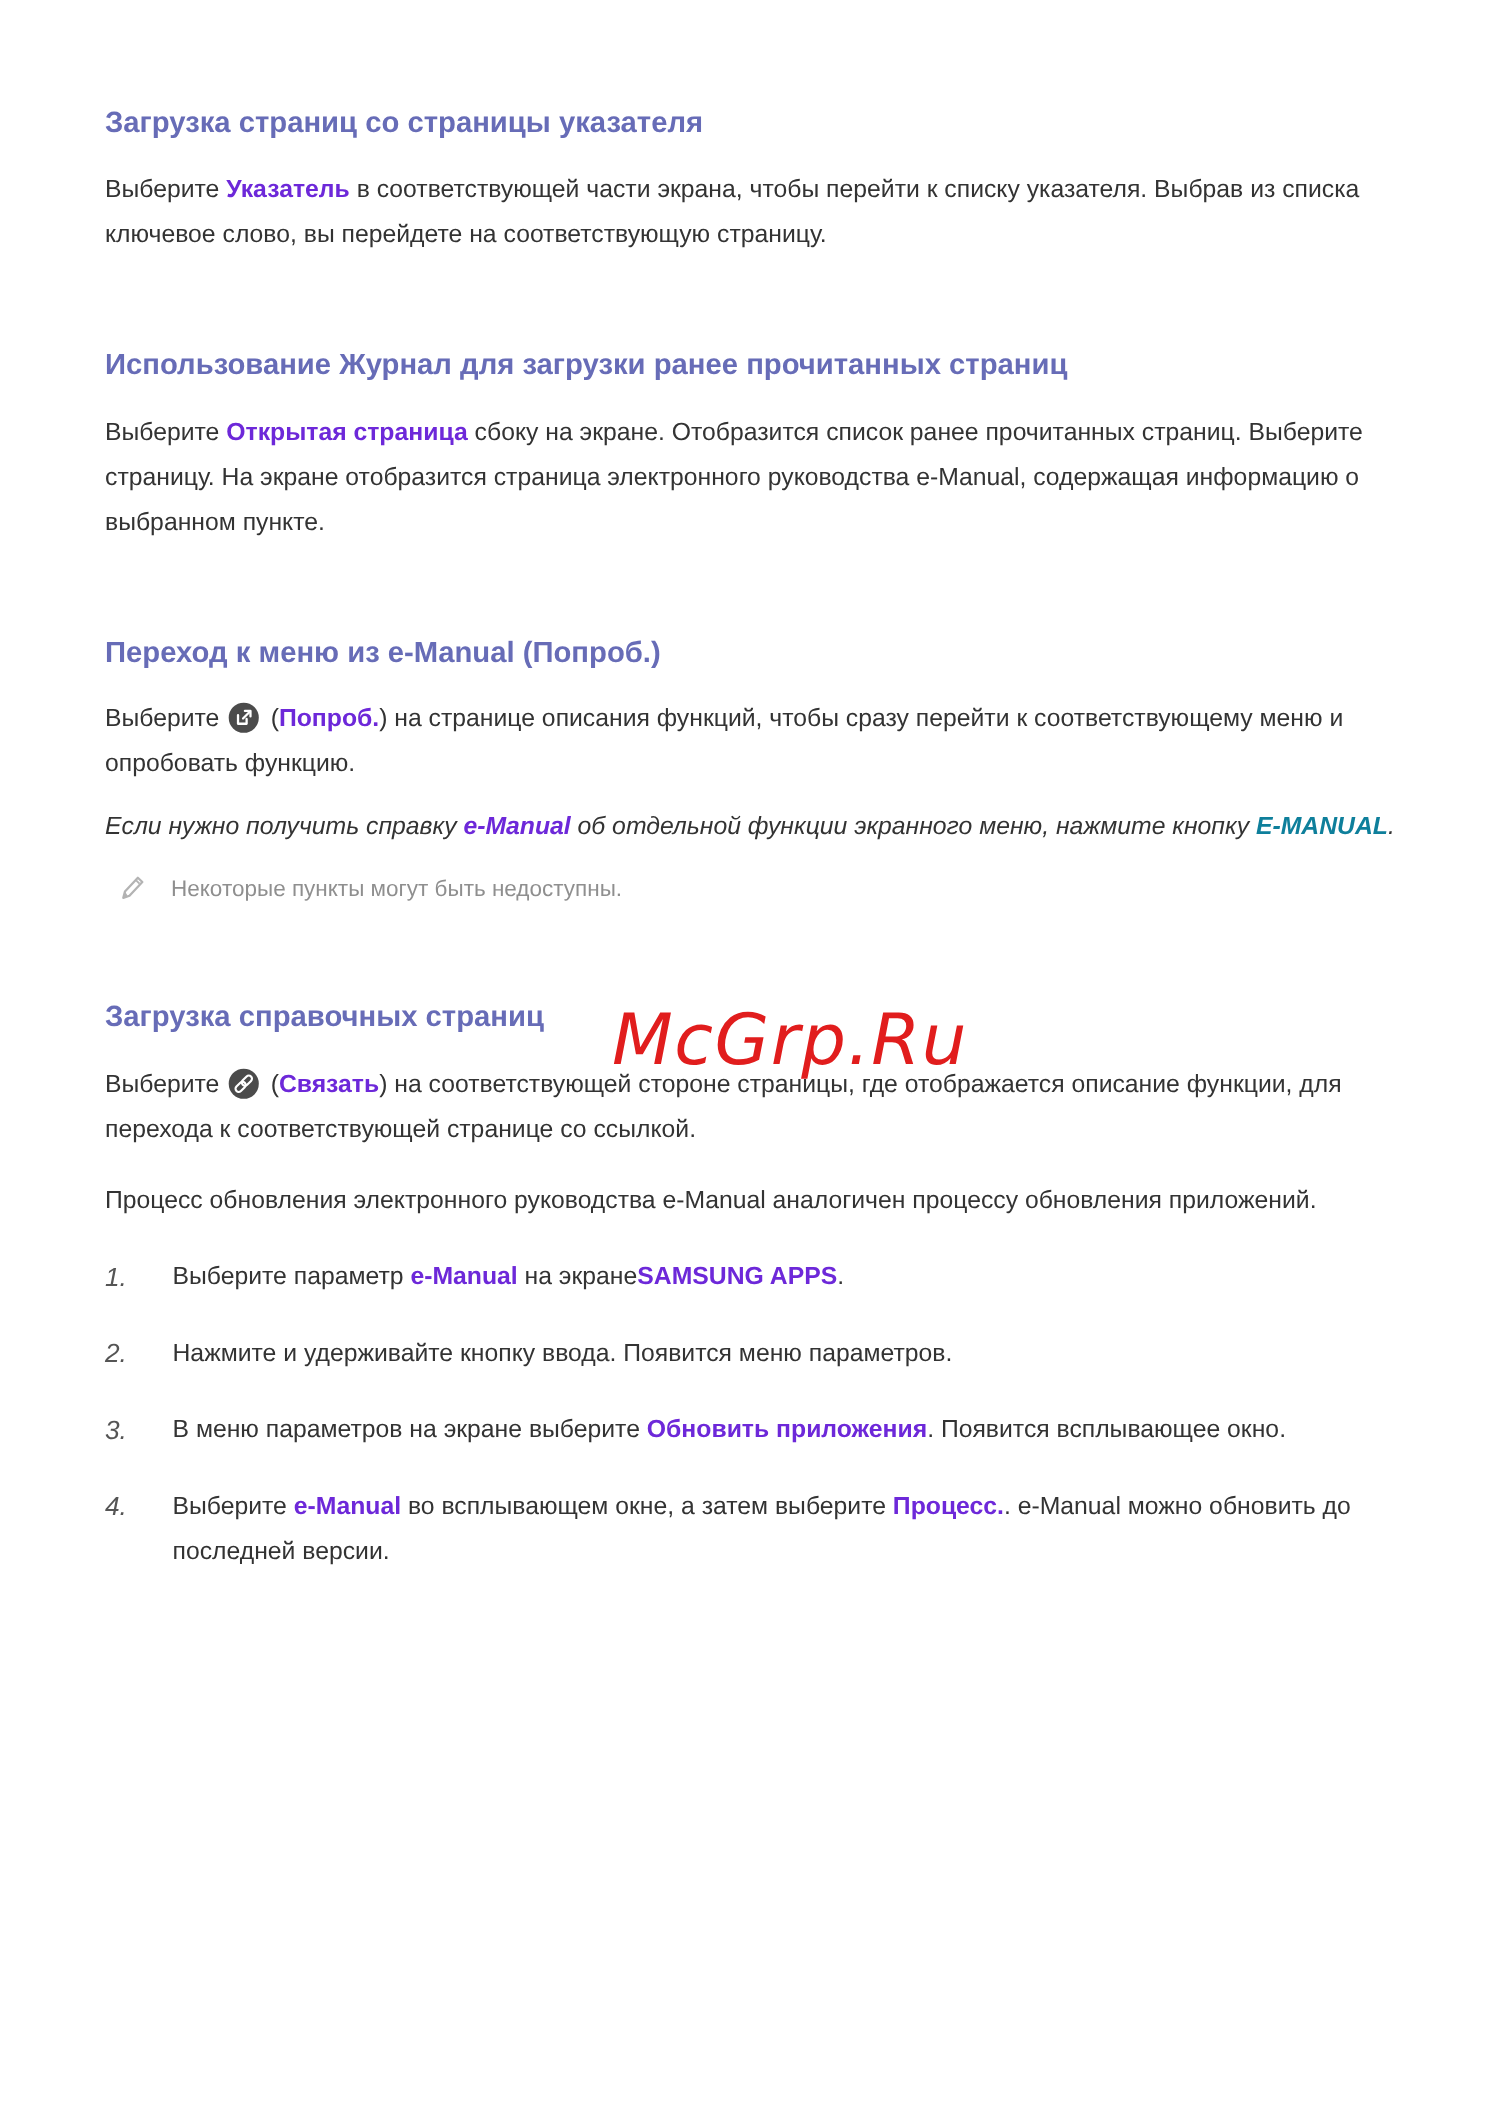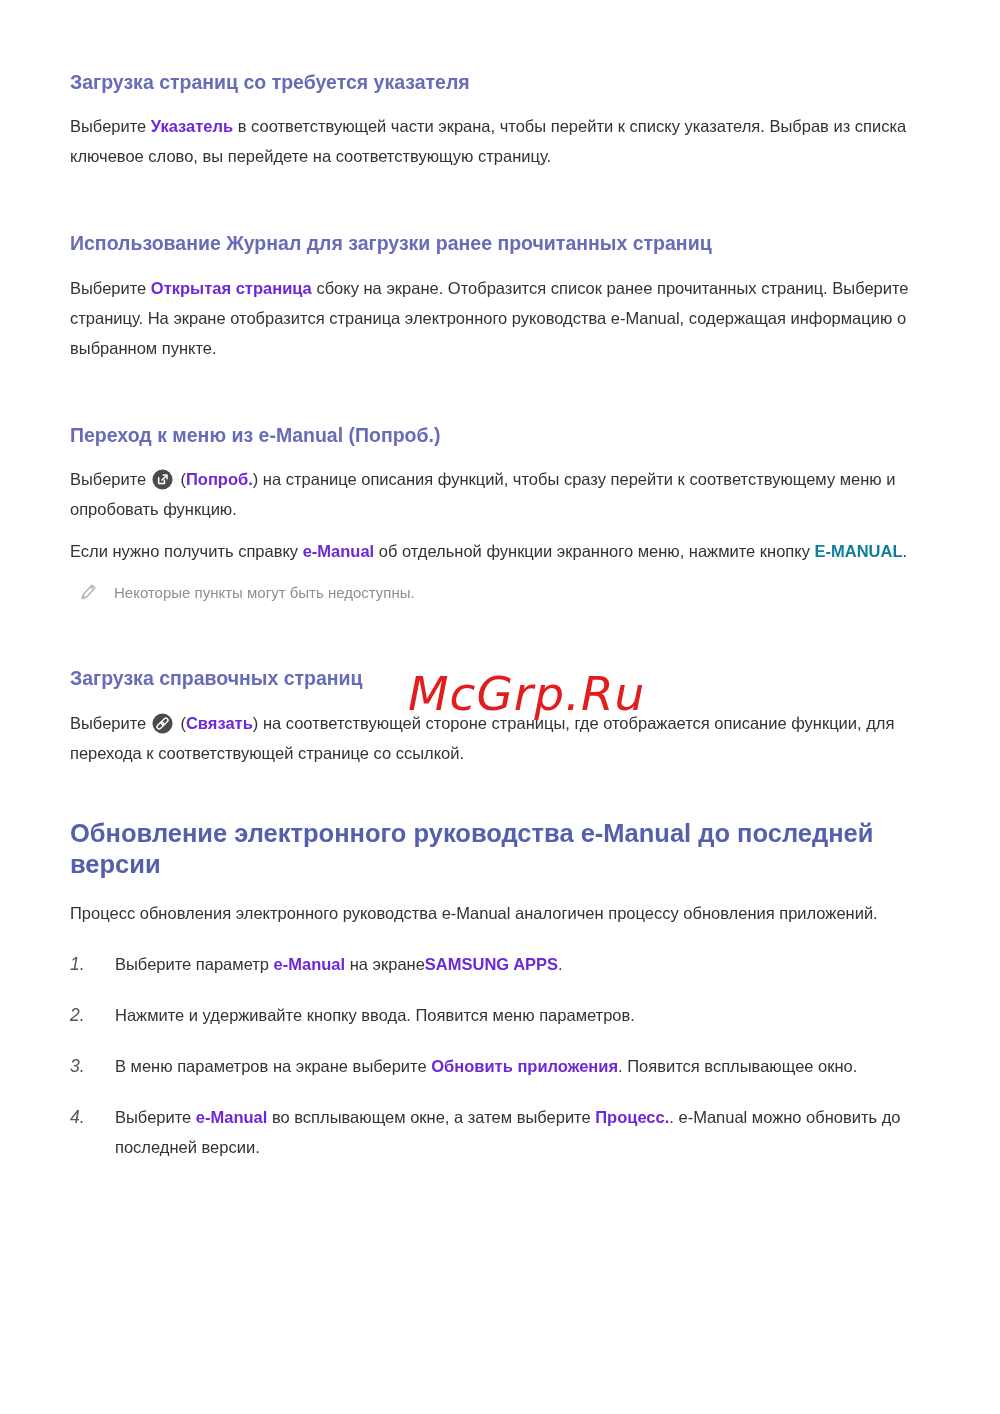--- a/index.html
+++ b/index.html
@@ -16,21 +16,21 @@
     line-height:1.25; margin-top:60px;
   }
   .h2:first-child { margin-top:10px; }
   .h1 {
     color:#5560ad; font-size:25.5px; font-weight:bold;
     line-height:1.25; margin-top:50px; position:relative; z-index:1;
   }
   .p {
     font-size:16.5px; line-height:30px; margin-top:17px; color:#333333;
   }
-  .p.tight { margin-top:12px; }
+  .p.tight { margin-top:12px;font-style:italic; }
   .seg-link { color:#6d28d9; font-weight:bold; }
   .seg-key  { color:#0e7f9b; font-weight:bold; }
 
   .inline-icon {
     display:inline-block; width:21px; height:21px;
     vertical-align:-5px; margin:0 3px 0 1px;
   }
 
   .note {
     display:flex; align-items:flex-start; gap:16px;
@@ -52,21 +52,21 @@
     color:#e11d1d; font-size:47px; font-style:italic; font-weight:500;
     font-family:"DejaVu Sans","Liberation Sans",sans-serif;
     letter-spacing:1px; pointer-events:none; white-space:nowrap;
   }
 </style>
 </head>
 <body>
 
 <div class="page">
   <div>
-      <div class="h2">Загрузка страниц со требуется указателя</div>
+      <div class="h2">Загрузка страниц со страницы указателя</div>
       <div class="p"><span>Выберите </span><span class="seg-link">Указатель</span><span> в соответствующей части экрана, чтобы перейти к списку указателя. Выбрав из списка ключевое слово, вы перейдете на соответствующую страницу.</span></div>
       <div class="h2">Использование Журнал для загрузки ранее прочитанных страниц</div>
       <div class="p"><span>Выберите </span><span class="seg-link">Открытая страница</span><span> сбоку на экране. Отобразится список ранее прочитанных страниц. Выберите страницу. На экране отобразится страница электронного руководства e-Manual, содержащая информацию о выбранном пункте.</span></div>
       <div class="h2">Переход к меню из e-Manual (Попроб.)</div>
       <div class="p"><span>Выберите </span><span class="inline-icon"><svg viewBox="0 0 22 22">
             <circle cx="11" cy="11" r="10.5" fill="#4b4b4b"></circle>
             <path d="M7 9.2v6h6v-3.4" fill="none" stroke="#fff" stroke-width="1.6" stroke-linecap="round" stroke-linejoin="round"></path>
             <path d="M10.5 11.5 L15.2 6.8" stroke="#fff" stroke-width="1.6" stroke-linecap="round"></path>
             <path d="M11.8 6.2h3.9v3.9" fill="none" stroke="#fff" stroke-width="1.6" stroke-linecap="round" stroke-linejoin="round"></path>
           </svg></span><span> (</span><span class="seg-link">Попроб.</span><span>) на странице описания функций, чтобы сразу перейти к соответствующему меню и опробовать функцию.</span></div>
@@ -80,21 +80,20 @@
         <span><span>Некоторые пункты могут быть недоступны.</span></span>
       </div>
       <div class="h2">Загрузка справочных страниц</div>
       <div class="p"><span>Выберите </span><span class="inline-icon"><svg viewBox="0 0 22 22">
             <circle cx="11" cy="11" r="10.5" fill="#4b4b4b"></circle>
             <g transform="rotate(-45 11 11)" fill="none" stroke="#fff" stroke-width="1.5">
               <rect x="3.8" y="8.8" width="8.2" height="4.4" rx="2.2"></rect>
               <rect x="10" y="8.8" width="8.2" height="4.4" rx="2.2"></rect>
             </g>
           </svg></span><span> (</span><span class="seg-link">Связать</span><span>) на соответствующей стороне страницы, где отображается описание функции, для перехода к соответствующей странице со ссылкой.</span></div>
-      <div class="h1">Обновление электронного руководства e-Manual до последней версии</div>
       <div class="p"><span>Процесс обновления электронного руководства e-Manual аналогичен процессу обновления приложений.</span></div>
       <div class="li">
         <span class="num">1.</span>
         <span class="li-text"><span>Выберите параметр </span><span class="seg-link">e-Manual</span><span> на экране</span><span class="seg-link">SAMSUNG APPS</span><span>.</span></span>
       </div>
       <div class="li">
         <span class="num">2.</span>
         <span class="li-text"><span>Нажмите и удерживайте кнопку ввода. Появится меню параметров.</span></span>
       </div>
       <div class="li">

